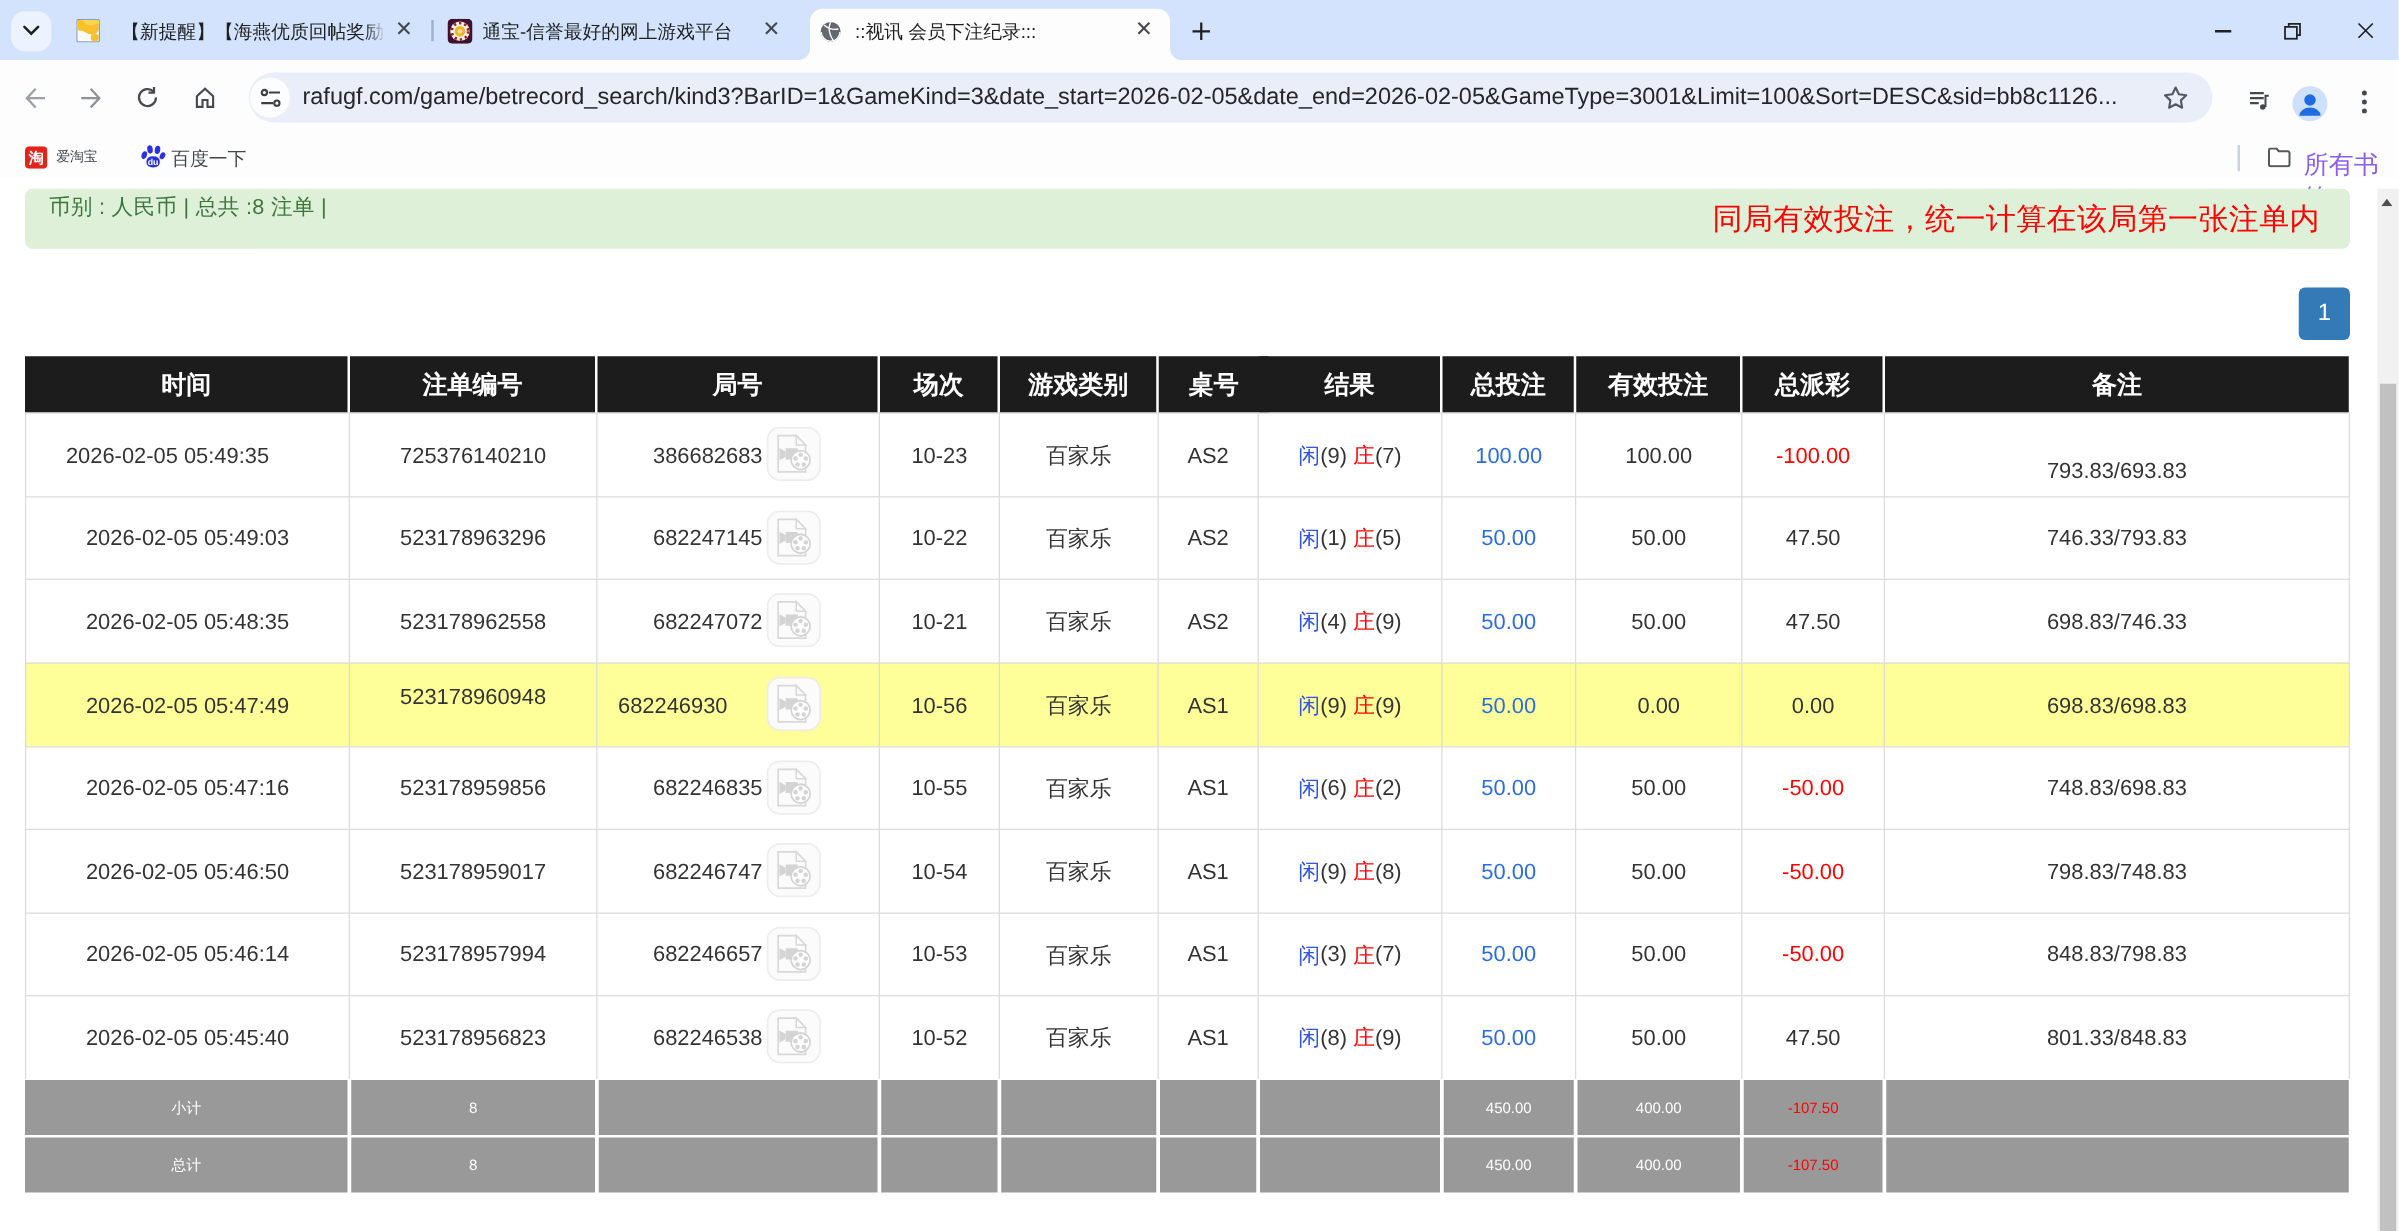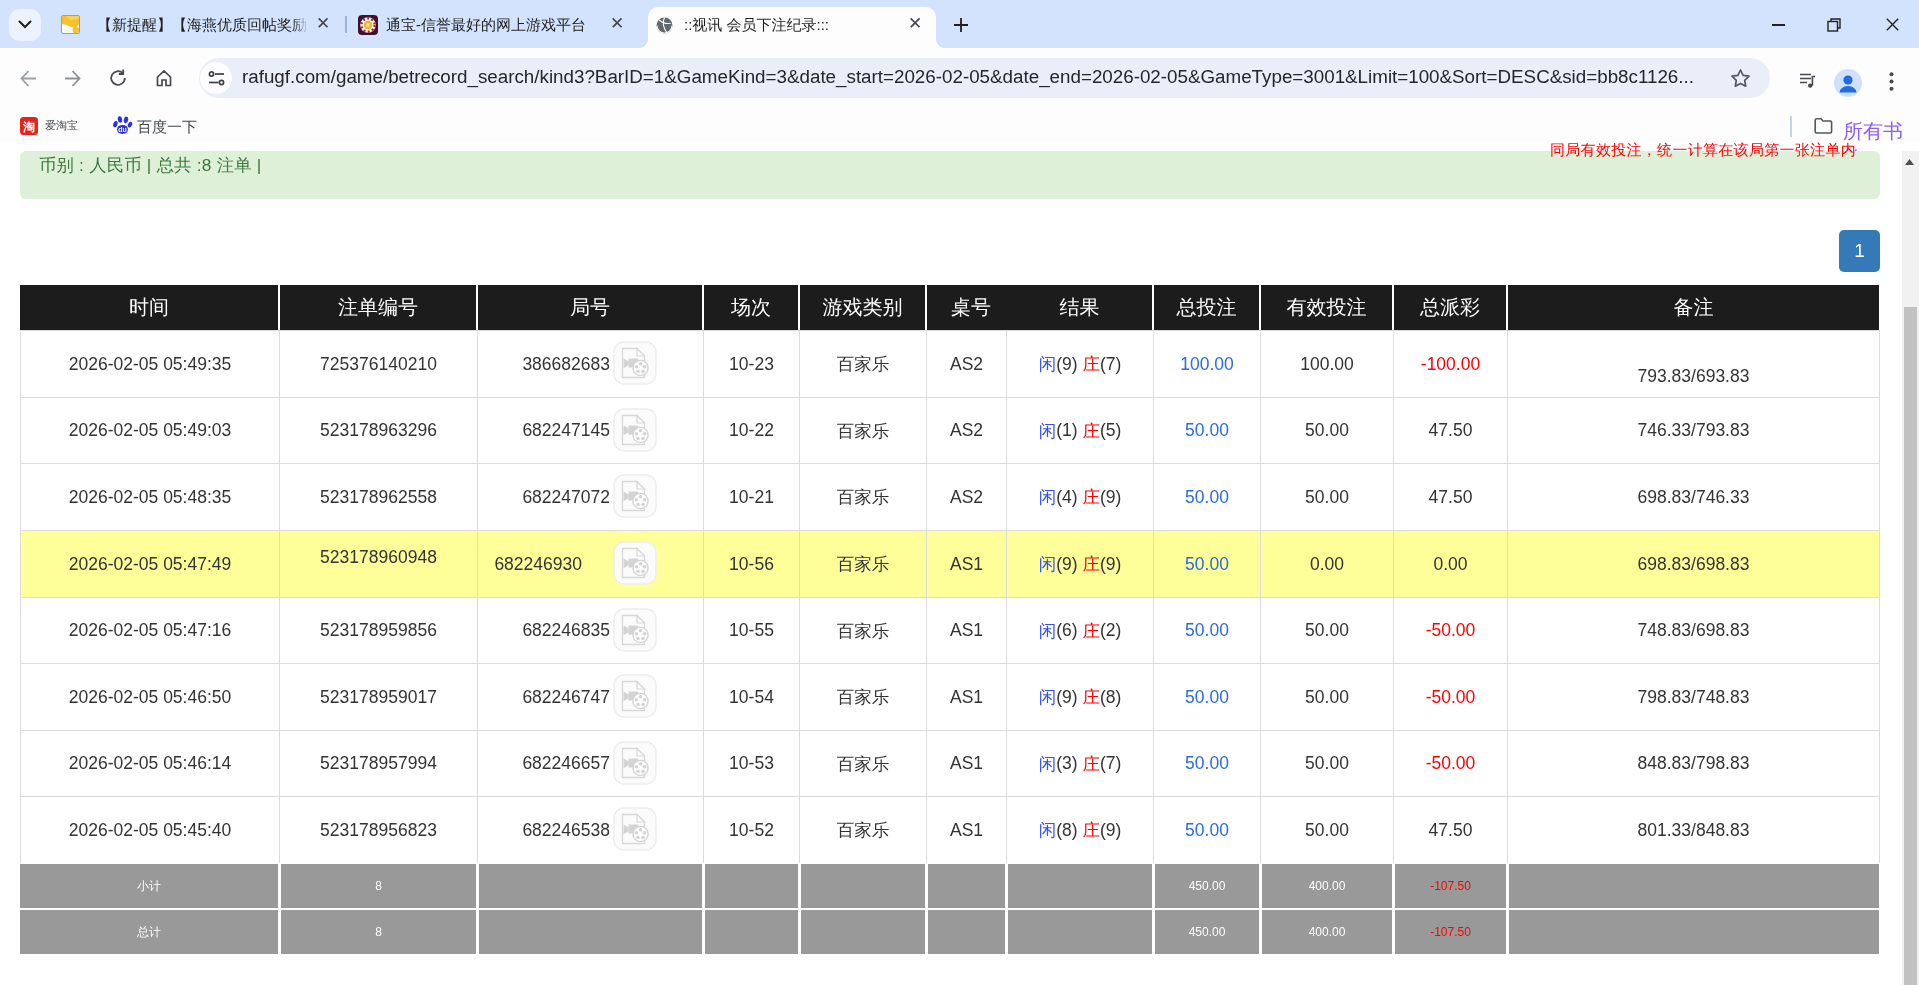--- a/index.html
+++ b/index.html
@@ -1,20 +1,20 @@
 <!DOCTYPE html>
 <html><head><meta charset="utf-8">
 <style>
 html,body{margin:0;padding:0}
 body{width:1919px;height:985px;position:relative;background:#fff;overflow:hidden;
  font-family:"Liberation Sans",sans-serif;-webkit-font-smoothing:antialiased}
 .ab{position:absolute}
 .cell{position:absolute;display:flex;align-items:center;justify-content:center;
  font-size:17.5px;color:#333;white-space:nowrap}
-.hcell{position:absolute;background:#1c1c1c;color:#fff;font-weight:normal;font-size:20px;
+.hcell{position:absolute;background:#1c1c1c;color:#fff;font-weight:bold;font-size:20px;
  display:flex;align-items:center;justify-content:center}
 .fcell{position:absolute;background:#999;color:#fff;font-size:12px;
  display:flex;align-items:center;justify-content:center}
 .vline{position:absolute;width:1px;background:#dcdcdc}
 .hline{position:absolute;height:1px;background:#dcdcdc}
 .vic{position:absolute}
 .xbtn{position:absolute;color:#45484c;font-size:17px;line-height:14px}
 </style></head><body>
 
 <div class="ab" style="left:0;top:0;width:1919px;height:48px;background:#d3e3fd"></div>
@@ -118,21 +118,21 @@
 <text x="10.5" y="17" font-size="7" fill="#fff" text-anchor="middle" font-family="Liberation Sans" font-weight="bold">du</text>
 </svg>
 <div class="ab" style="left:137px;top:118px;font-size:15px;color:#41464b">百度一下</div>
 <div class="ab" style="left:1790px;top:116px;width:2px;height:21px;background:#c9d3e3"></div>
 <svg class="ab" style="left:1814px;top:118px" width="19" height="16" viewBox="0 0 19 16">
 <path d="M1.2 2 a1.4 1.4 0 0 1 1.4 -1.2 h4.6 l1.8 2.2 h7.2 a1.4 1.4 0 0 1 1.4 1.4 v9.2 a1.4 1.4 0 0 1 -1.4 1.4 H2.6 a1.4 1.4 0 0 1 -1.4 -1.4 z" fill="none" stroke="#54575b" stroke-width="1.6"></path>
 </svg>
 <div class="ab" style="left:1843px;top:118px;font-size:20px;color:#8b5cf6">所有书签</div>
 <div class="ab" style="left:20px;top:151px;width:1860px;height:48px;background:#dff0d8;border-radius:6px"></div>
 <div class="ab" style="left:39px;top:153px;font-size:17.3px;letter-spacing:.25px;color:#3c763d">币别 : 人民币 | 总共 :8 注单 |</div>
-<div class="ab" style="right:63px;top:141px;font-size:15px;letter-spacing:.3px;color:#fe0000">同局有效投注，统一计算在该局第一张注单内</div>
+<div class="ab" style="right:63px;top:159px;font-size:24px;letter-spacing:.3px;color:#fe0000">同局有效投注，统一计算在该局第一张注单内</div>
 <div class="ab" style="left:1839px;top:230px;width:41px;height:42px;background:#337ab7;border-radius:5px;color:#fff;font-size:19px;display:flex;align-items:center;justify-content:center">1</div>
 <div class="hcell" style="left:20px;top:285px;width:258px;height:45px">时间</div>
 <div class="hcell" style="left:280px;top:285px;width:196px;height:45px">注单编号</div>
 <div class="hcell" style="left:478px;top:285px;width:224px;height:45px">局号</div>
 <div class="hcell" style="left:704px;top:285px;width:94px;height:45px">场次</div>
 <div class="hcell" style="left:800px;top:285px;width:125px;height:45px">游戏类别</div>
 <div class="hcell" style="left:927px;top:285px;width:88px;height:45px">桌号</div>
 <div class="hcell" style="left:1007px;top:285px;width:145px;height:45px">结果</div>
 <div class="hcell" style="left:1154px;top:285px;width:105px;height:45px">总投注</div>
 <div class="hcell" style="left:1261px;top:285px;width:131px;height:45px">有效投注</div>
@@ -154,21 +154,21 @@
 <div class="vline" style="left:1859px;top:0;height:533px"></div>
 <div class="hline" style="left:0;top:0px;width:1860px"></div>
 <div class="hline" style="left:0;top:67px;width:1860px"></div>
 <div class="hline" style="left:0;top:133px;width:1860px"></div>
 <div class="hline" style="left:0;top:200px;width:1860px"></div>
 <div class="hline" style="left:0;top:267px;width:1860px"></div>
 <div class="hline" style="left:0;top:333px;width:1860px"></div>
 <div class="hline" style="left:0;top:400px;width:1860px"></div>
 <div class="hline" style="left:0;top:466px;width:1860px"></div>
 </div>
-<div class="cell" style="left:21px;top:331px;width:258px;height:66px">2026-02-05 05:49:35</div>
+<div class="cell" style="left:5px;top:331px;width:258px;height:66px">2026-02-05 05:49:35</div>
 <div class="cell" style="left:280px;top:331px;width:197px;height:66px">725376140210</div>
 <div class="cell" style="left:478px;top:331px;width:132px;height:66px;justify-content:flex-end">386682683</div>
 <svg class="vic" style="left:613px;top:341px" width="44" height="44" viewBox="0 0 44 44">
 <rect x="1" y="1" width="42" height="42" rx="10" fill="#fbfbfb" stroke="#ededed" stroke-width="1.4"></rect>
 <path d="M9.5 7.5 h14.5 l7.5 7.5 v21.5 H9.5 z" fill="none" stroke="#d8d8d8" stroke-width="1.3"></path>
 <path d="M24 7.5 v7.5 h7.5 z" fill="#fbfbfb" stroke="#d8d8d8" stroke-width="1.2"></path>
 <path d="M15.5 17.5 h9 a.8 .8 0 0 1 .8 .8 v7.4 a.8 .8 0 0 1 -.8 .8 h-9 z" fill="#d4d4d4"></path>
 <path d="M15.5 20.2 l-5 -2.8 v9.8 l5 -2.8 z" fill="#d4d4d4"></path>
 <circle cx="27.5" cy="27" r="7.6" fill="#fdfdfd" stroke="#d4d4d4" stroke-width="1.4"></circle>
 <circle cx="27.5" cy="22.7" r="1.8" fill="#d4d4d4"></circle>

